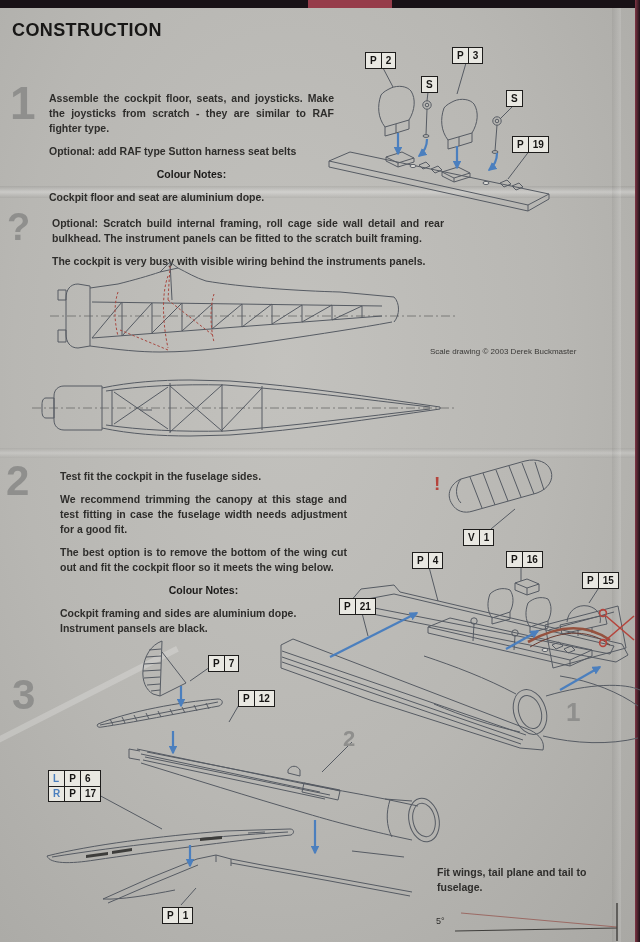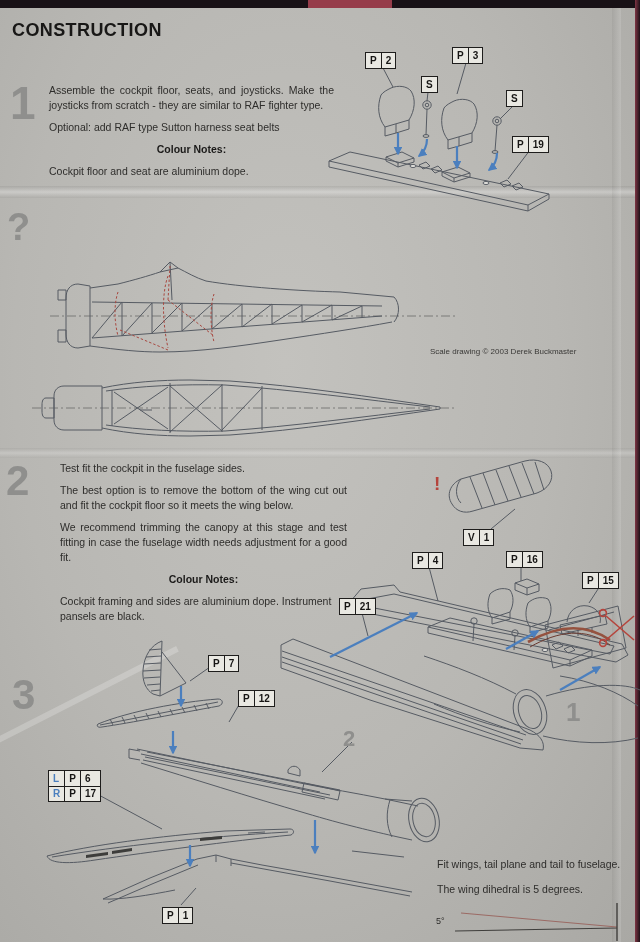--- a/index.html
+++ b/index.html
@@ -6,21 +6,21 @@
   body{background:#181116;font-family:"Liberation Sans", sans-serif;}
   #sheet{position:relative;width:640px;height:942px;overflow:hidden;background:#181116;}
   #paper{position:absolute;left:0;top:8px;right:5px;bottom:0;
     background:radial-gradient(ellipse at 45% 38%, #c3c2be 0%, #b8b7b3 55%, #a9a8a4 100%);}
   .edge{position:absolute;}
   .crease{position:absolute;pointer-events:none;}
   .abs{position:absolute;}
   .title{font-size:18px;font-weight:bold;color:#181716;letter-spacing:.4px;}
   .stepnum{font-weight:bold;color:#8f8f8d;line-height:1;}
   .txt{font-size:10.5px;line-height:15px;color:#2e2d2b;}
-  .txt p{margin:0 0 7px;}
+  .txt p{margin:8px 0 7px;font-weight:bold;}
   .just{text-align:justify;}
   .nh{font-weight:bold;color:#1b1a19;text-align:center;}
   .credit{font-size:8px;color:#3a3937;text-align:center;}
   .fig{font-weight:bold;color:#8f8f8d;line-height:1;}
   .warn{font-weight:bold;color:#b5443c;font-size:19px;line-height:1;}
   .plabel{position:absolute;display:inline-flex;border:1.5px solid #1e1d1c;
     background:#e9e8e2;font-weight:bold;font-size:10px;line-height:1;color:#161514;}
   .plabel span{padding:2.5px 4px 2px;}
   .plabel span + span{border-left:1.5px solid #1e1d1c;}
   .lrtable{position:absolute;display:grid;grid-template-columns:auto auto auto;
@@ -132,20 +132,24 @@
       </div>
     <div class="plabel" style="left:506px;top:82px;">
         <span>S</span>
       </div>
     <div class="plabel" style="left:512px;top:128px;">
         <span>P</span>
         <span>19</span>
       </div>
 
     <div class="abs stepnum" style="left:7px;top:200px;font-size:38px;">?</div>
+    <div class="abs txt" style="left:52px;top:200px;width:392px;">
+      <p class="just">Optional:  Scratch build internal framing, roll cage side wall detail and rear bulkhead.  The instrument panels can be fitted to the scratch built framing.</p>
+      <p>The cockpit is very busy with visible wiring behind the instruments panels.</p>
+    </div>
 
     <svg style="left:40px;top:254px;" width="420" height="112" viewBox="40 262 420 112">
       <g stroke="#565b63" fill="none" stroke-width="1">
         <path stroke-dasharray="9 3 2 3" stroke="#7a7a78" d="M50,316 L456,316"></path>
         <path d="M78,284 C70,284 66,290 66,298 L66,334 C66,342 70,348 78,348 L90,346 L90,286 Z"></path>
         <path d="M58,290 L66,290 L66,300 L58,300 Z"></path>
           <path d="M58,330 L66,330 L66,342 L58,342 Z"></path>
         <path d="M90,288 L118,284 C134,280 148,276 160,272 L178,268 C186,272 196,278 206,281 C240,287 300,291 340,292 L394,297"></path>
         <path d="M160,272 L170,262 L178,268"></path>
           <path d="M170,262 L172,300"></path>
@@ -203,22 +207,22 @@
         <path d="M170,384 L222,429"></path>
           <path d="M170,430 L222,383"></path>
         <path d="M222,428 L262,386"></path>
         <path d="M140,408 L152,408"></path>
       </g>
     </svg>
 
     <div class="abs stepnum" style="left:6px;top:452px;font-size:42px;">2</div>
     <div class="abs txt" style="left:60px;top:453px;width:287px;">
       <p>Test fit the cockpit in the fuselage sides.</p>
+      <p class="just">We recommend trimming the canopy at this stage and test fitting in case the fuselage width needs adjustment for a good fit.</p>
       <p class="just">The best option is to remove the bottom of the wing cut out and fit the cockpit floor so it meets the wing below.</p>
-      <p class="just">We recommend trimming the canopy at this stage and test fitting in case the fuselage width needs adjustment for a good fit.</p>
       <p class="nh">Colour Notes:</p>
       <p>Cockpit framing and sides are aluminium dope.  Instrument pansels are black.</p>
     </div>
 
     <div class="abs warn" style="left:434px;top:466px;">!</div>
 
     <svg style="left:280px;top:442px;" width="360" height="290" viewBox="280 450 360 290">
       <defs>
         <marker id="ah2" viewBox="0 0 6 6" refX="5" refY="3" markerWidth="4" markerHeight="4" orient="auto" markerUnits="strokeWidth">
           <path d="M0,0 L6,3 L0,6 Z" fill="#4b7fbe"></path>
@@ -440,18 +444,17 @@
         <span>17</span>
     </div>
 
     <div class="plabel" style="left:162px;top:899px;">
         <span>P</span>
         <span>1</span>
       </div>
 
     <div class="abs txt" style="left:437px;top:849px;width:190px;">
       <p style="margin-bottom:10px;">Fit wings, tail plane and tail to fuselage.</p>
-      <p>The wing dihedral is 5 degrees.</p>
     </div>
     <div class="abs" style="left:436px;top:908px;font-size:9px;color:#2e2d2b;">5°</div>
 
   </div>
 </div>
 
 </body></html>

